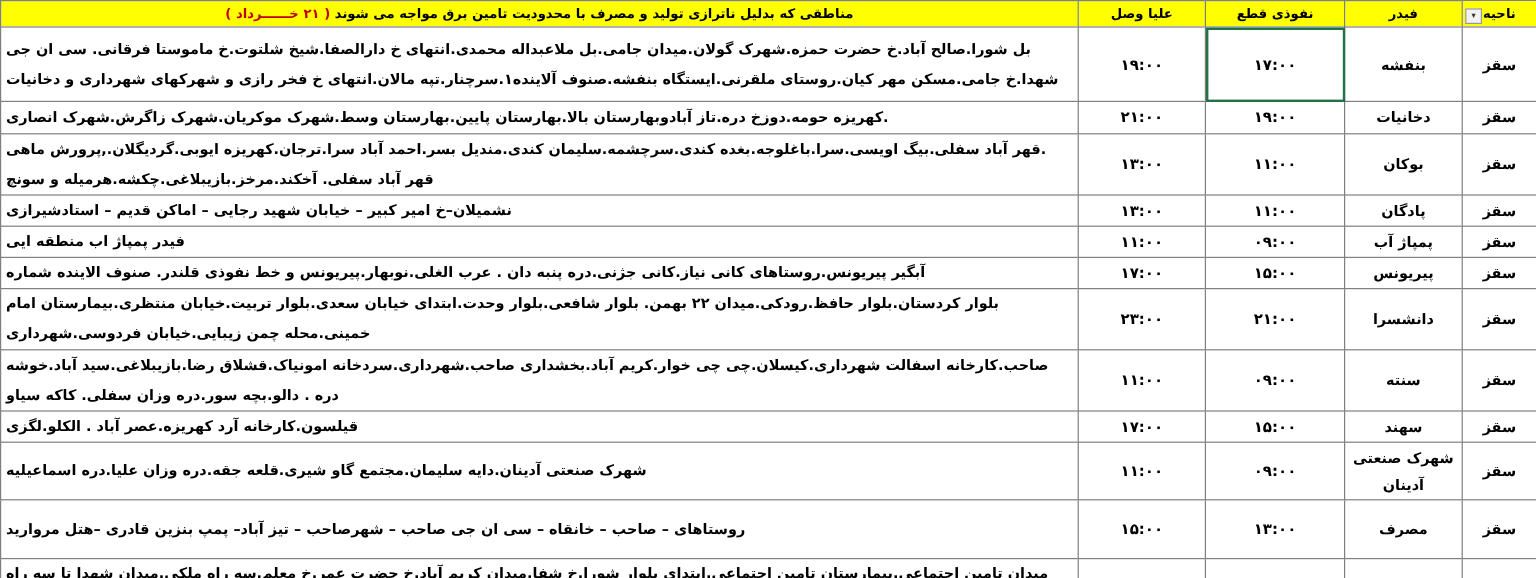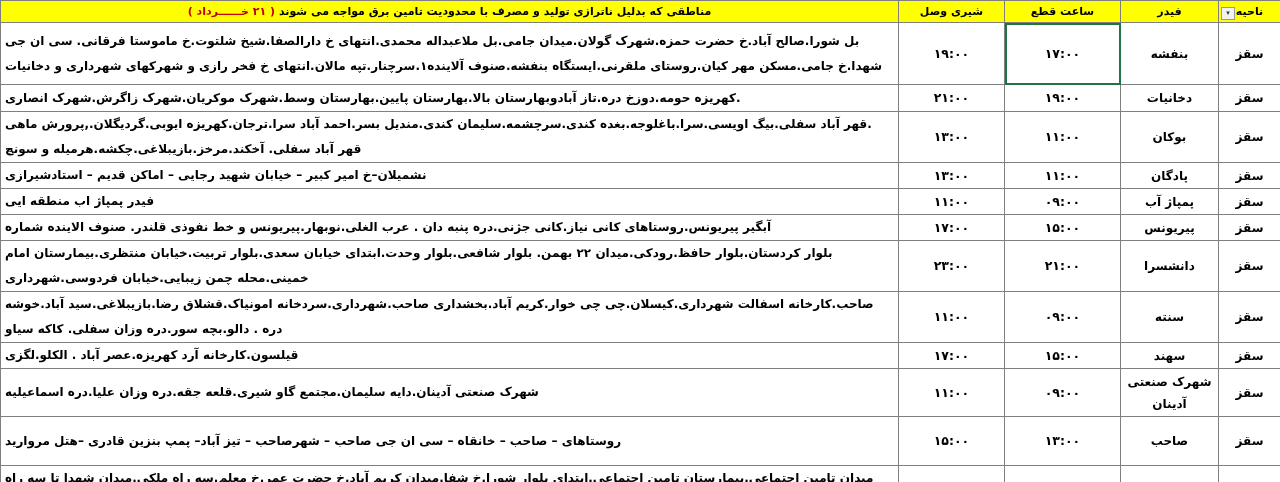--- a/index.html
+++ b/index.html
@@ -27,22 +27,22 @@
     <col style="width:106px">
     <col style="width:898px">
   </colgroup>
   <thead>
     <tr>
       <th class="region">
         <span>ناحیه</span>
         <span class="filter-btn">▾</span>
       </th>
       <th>فیدر</th>
-      <th>ساعت قطع</th>
-      <th>شیری وصل</th>
+      <th>نفوذی قطع</th>
+      <th>علیا وصل</th>
       <th class="title">
         <span>مناطقی که بدلیل ناترازی تولید و مصرف با محدودیت تامین برق مواجه می شوند</span>
         <span class="date">( ۲۱ خــــــرداد )</span>
       </th>
     </tr>
   </thead>
   <tbody>
     <tr style="height:62px">
       <td>سقز</td>
       <td>بنفشه</td>
@@ -108,21 +108,21 @@
     </tr>
     <tr style="height:48px">
       <td>سقز</td>
       <td>شهرک صنعتی آدینان</td>
       <td class="time">۰۹:۰۰</td>
       <td class="time">۱۱:۰۰</td>
       <td class="desc">شهرک صنعتی آدینان.دایه سلیمان.مجتمع گاو شیری.قلعه جقه.دره وزان علیا.دره اسماعیلیه</td>
     </tr>
     <tr style="height:49px">
       <td>سقز</td>
-      <td>صاحب</td>
+      <td>مصرف</td>
       <td class="time">۱۳:۰۰</td>
       <td class="time">۱۵:۰۰</td>
       <td class="desc">روستاهای – صاحب – خانقاه – سی ان جی صاحب – شهرصاحب – تیز آباد– پمپ بنزین قادری –هتل مروارید</td>
     </tr>
     <tr style="height:50px">
       <td>سقز</td>
       <td>ماشین شویی</td>
       <td class="time">۱۷:۰۰</td>
       <td class="time">۱۹:۰۰</td>
       <td class="desc">میدان تامین اجتماعی.بیمارستان تامین اجتماعی.ابتدای بلوار شورا.خ شفا.میدان کریم آباد.خ حضرت عمر.خ معلم.سه راه ملکی.میدان شهدا تا سه راه آذری.خ سعدی از چهار راه عدنانی تا انتهای خ سعدی</td>

